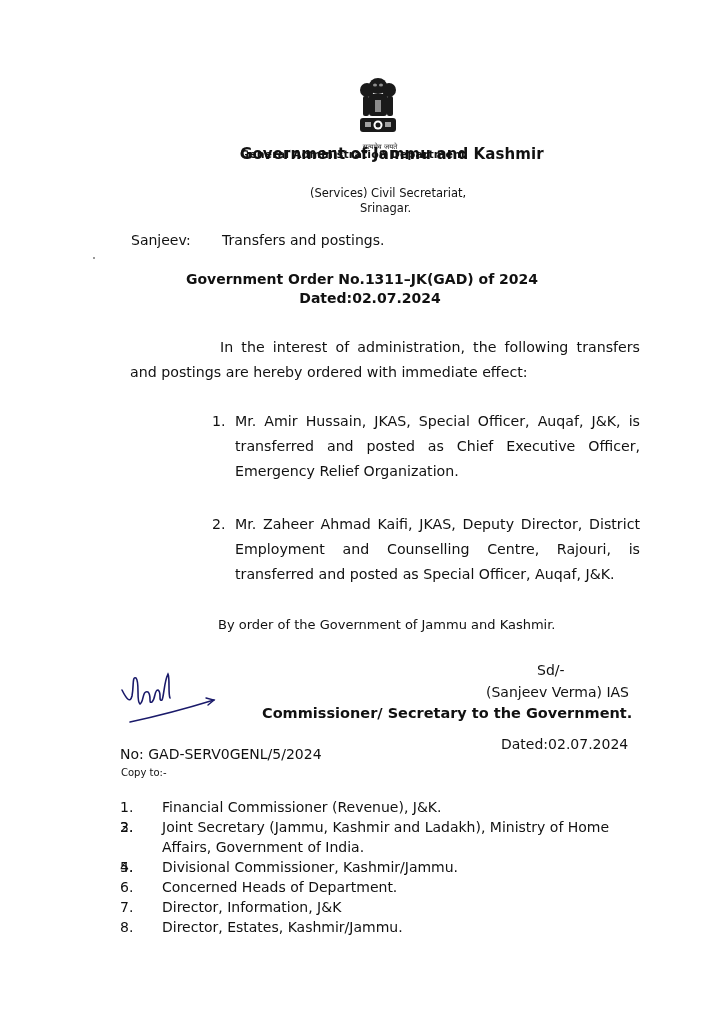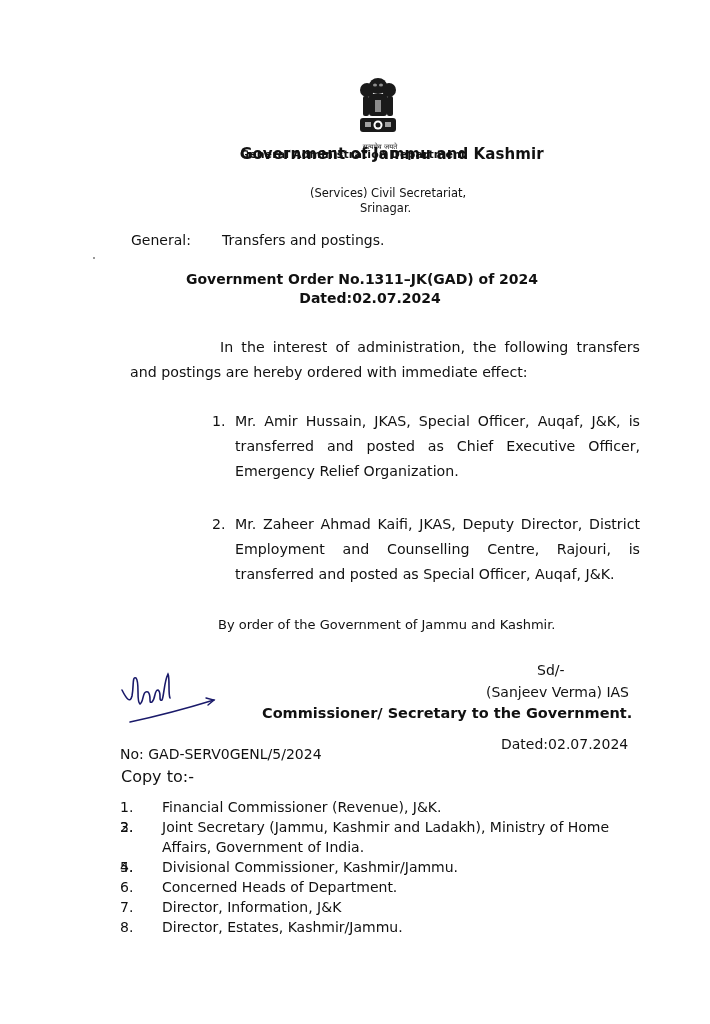--- a/index.html
+++ b/index.html
@@ -22,21 +22,21 @@
   .item .txt { margin-left: 23px; text-align: justify; text-align-last: left; }
   .item1 { top: 409px; }
   .item2 { top: 512px; }
   .by-order { left: 218px; top: 617px; font-size: 13px; }
   .sd { left: 537px; top: 662px; font-size: 14px; }
   .signer { left: 486px; top: 684px; font-size: 14px; }
   .designation { left: 262px; top: 705px; font-size: 14.5px; font-weight: bold; }
   .signature { left: 118px; top: 668px; width: 100px; height: 62px; }
   .ref-no { left: 120px; top: 736px; font-size: 14px; margin-top: 10px; }
   .ref-date { left: 501px; top: 736px; font-size: 14px; }
-  .copy-label { left: 121px; top: 767px; font-size: 16px; }
+  .copy-label { left: 121px; top: 767px; font-size: 10px; }
   .copy-list { left: 120px; top: 797px; width: 520px; font-size: 14px; line-height: 20px; }
   .copy-item { position: relative; padding-left: 42px; }
   .copy-item .n { position: absolute; left: 0; top: 0; }
   .speck { left: 93px; top: 257px; width: 2px; height: 2px; background: #999; }
 </style>
 </head>
 <body>
 
 <svg class="abs emblem" viewBox="0 0 46 76">
   <g fill="#1a1a1a">
@@ -60,21 +60,21 @@
 </svg>
 <div class="abs motto">सत्यमेव जयते</div>
 
 <div class="abs hdr1">Government of Jammu and Kashmir</div>
 <div class="abs hdr2">General Administration Department</div>
 <div class="abs hdr3">(Services) Civil Secretariat,</div>
 <div class="abs hdr4">Srinagar.</div>
 
 <div class="abs speck"></div>
 
-<div class="abs subj-label">General:</div>
+<div class="abs subj-label">Sanjeev:</div>
 <div class="abs subj-text">Transfers and postings.</div>
 
 <div class="abs order-no">Government Order No.1311–JK(GAD) of 2024</div>
 <div class="abs order-date">Dated:02.07.2024</div>
 
 <div class="abs para">In the interest of administration, the following transfers and postings are hereby ordered with immediate effect:</div>
 
 <div class="item item1">
   <span class="num">1.</span>
   <div class="txt">Mr. Amir Hussain, JKAS, Special Officer, Auqaf, J&amp;K, is transferred and posted as Chief Executive Officer, Emergency Relief Organization.</div>

